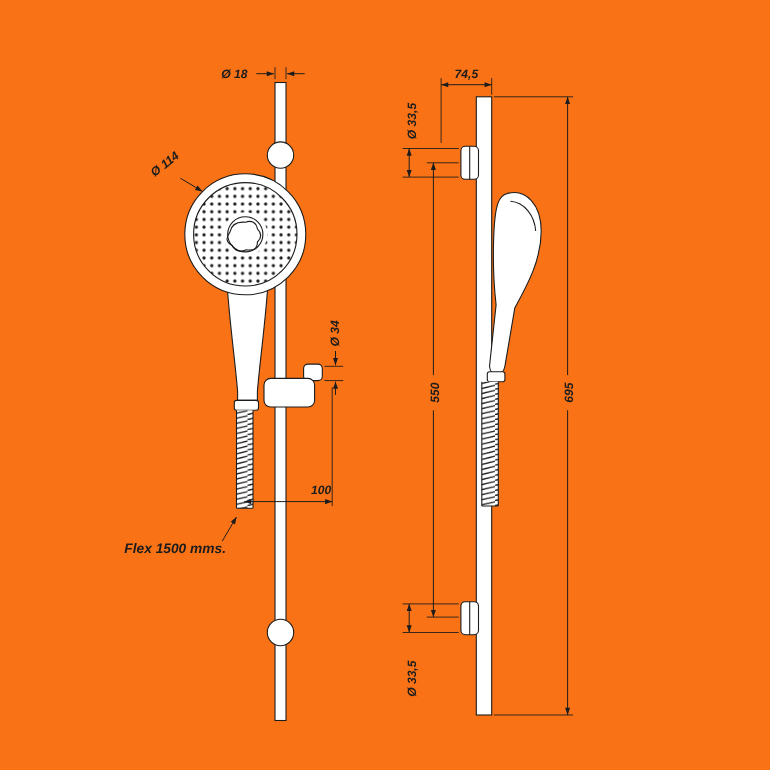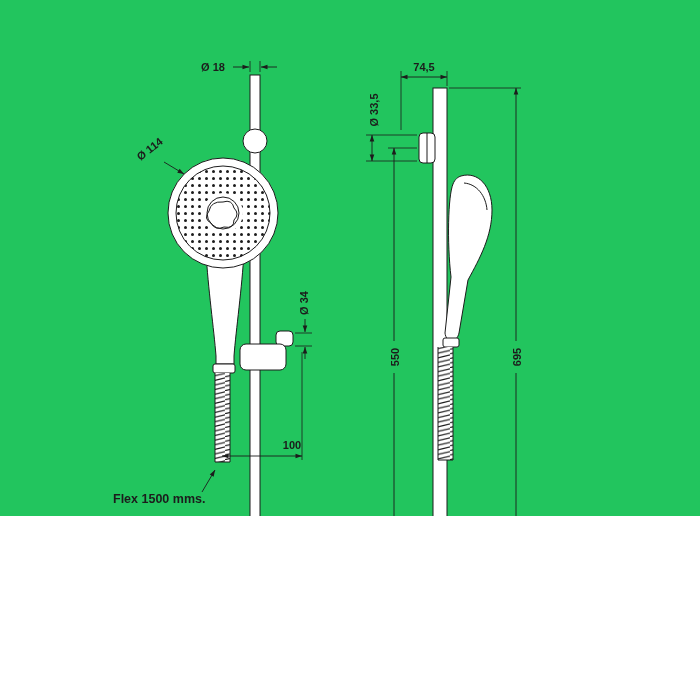--- a/index.html
+++ b/index.html
@@ -1,16 +1,16 @@
 <!DOCTYPE html>
 <html><head>
 <meta charset="utf-8">
 <style>
   html,body{margin:0;padding:0;background:#ffffff;}
-  .canvas{position:relative;width:700px;height:516px;background:#22c55e;overflow:hidden;}
+  .canvas{position:relative;width:700px;height:700px;background:#f97316;overflow:hidden;font-style:italic;}
   svg{display:block;}
   .part{fill:#ffffff;stroke:#1c1c1c;stroke-width:1;}
   .ln{fill:none;stroke:#1c1c1c;stroke-width:1;}
   .ext{fill:none;stroke:#1c1c1c;stroke-width:0.8;}
   .dim{fill:none;stroke:#1c1c1c;stroke-width:0.9;}
   text{font-family:"Liberation Sans", sans-serif;font-weight:bold;font-size:11px;fill:#1c1c1c;}
   text.note{font-size:12.5px;}
 </style>
 </head>
 <body>

